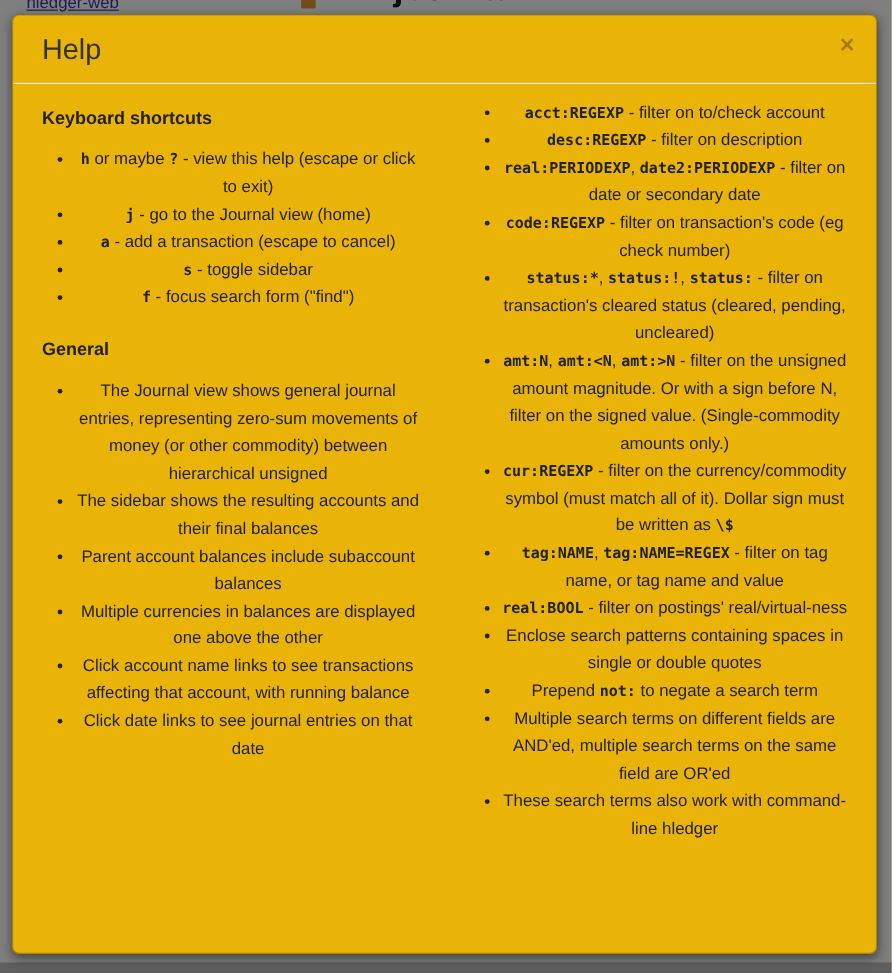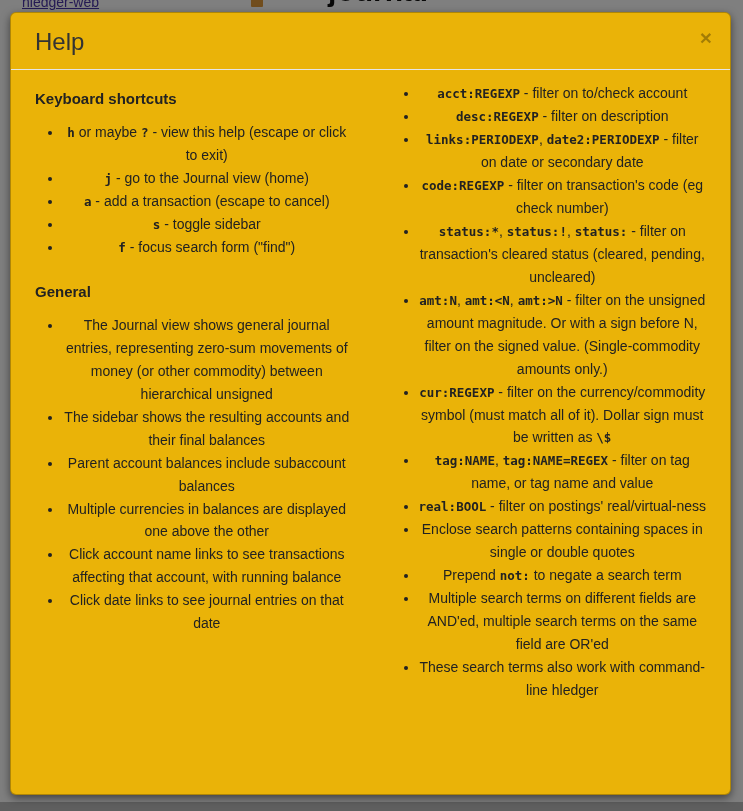--- a/index.html
+++ b/index.html
@@ -169,21 +169,21 @@
           <li><span>Parent account balances include subaccount balances</span></li>
           <li><span>Multiple currencies in balances are displayed one above the other</span></li>
           <li><span>Click account name links to see transactions affecting that account, with running balance</span></li>
           <li><span>Click date links to see journal entries on that date</span></li>
         </ul>
     </div>
     <div class="col">
       <ul>
           <li><code>acct:REGEXP</code><span> - filter on to/check account</span></li>
           <li><code>desc:REGEXP</code><span> - filter on description</span></li>
-          <li><code>links:PERIODEXP</code><span>, </span><code>date2:PERIODEXP</code><span> - filter on date or secondary date</span></li>
+          <li><code>real:PERIODEXP</code><span>, </span><code>date2:PERIODEXP</code><span> - filter on date or secondary date</span></li>
           <li><code>code:REGEXP</code><span> - filter on transaction's code (eg check number)</span></li>
           <li><code>status:*</code><span>, </span><code>status:!</code><span>, </span><code>status:</code><span> - filter on transaction's cleared status (cleared, pending, uncleared)</span></li>
           <li><code>amt:N</code><span>, </span><code>amt:&lt;N</code><span>, </span><code>amt:&gt;N</code><span> - filter on the unsigned amount magnitude. Or with a sign before N, filter on the signed value. (Single-commodity amounts only.)</span></li>
           <li><code>cur:REGEXP</code><span> - filter on the currency/commodity symbol (must match all of it). Dollar sign must be written as </span><code>\$</code></li>
           <li><code>tag:NAME</code><span>, </span><code>tag:NAME=REGEX</code><span> - filter on tag name, or tag name and value</span></li>
           <li><code>real:BOOL</code><span> - filter on postings' real/virtual-ness</span></li>
           <li><span>Enclose search patterns containing spaces in single or double quotes</span></li>
           <li><span>Prepend </span><code>not:</code><span> to negate a search term</span></li>
           <li><span>Multiple search terms on different fields are AND'ed, multiple search terms on the same field are OR'ed</span></li>
           <li><span>These search terms also work with command-line hledger</span></li>

